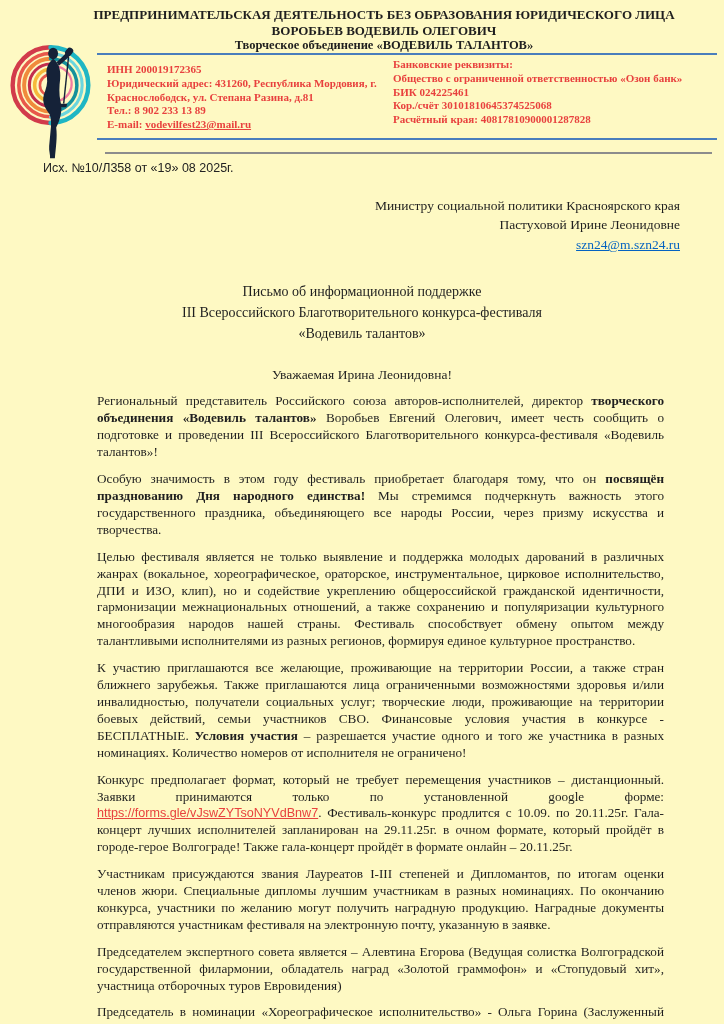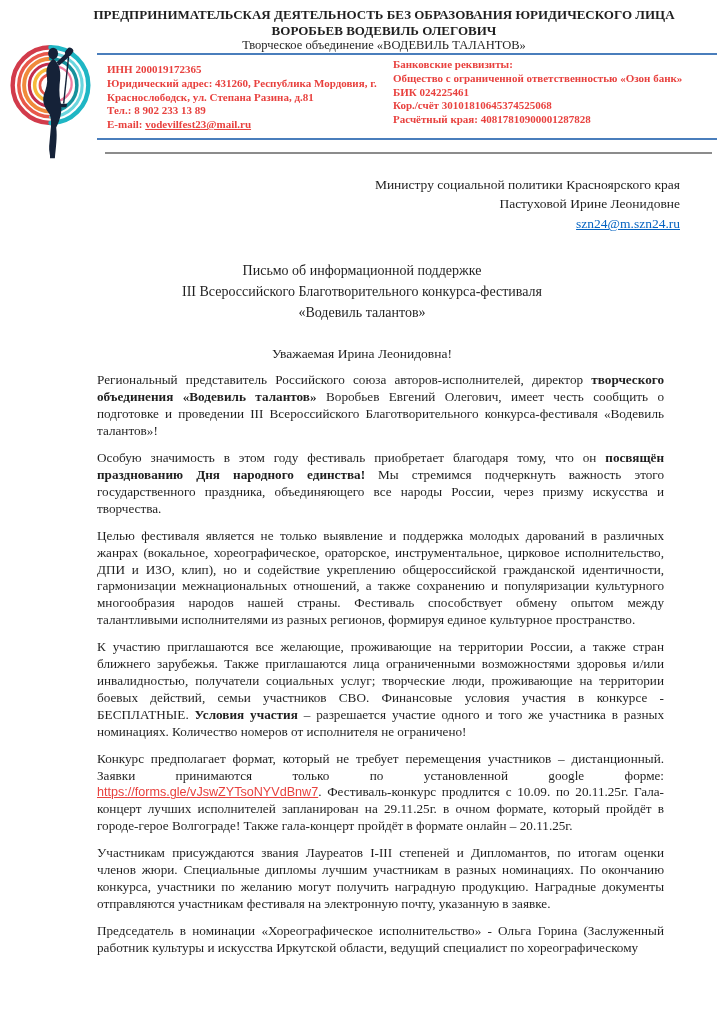--- a/index.html
+++ b/index.html
@@ -1,28 +1,28 @@
 <!DOCTYPE html>
 <html style="--accent-red: #e8413e; --band-blue: #4a7ebc; --rule-gray: #8c8c8c; --link-blue: #0563c1; --ink: #1f1f1f;"><head>
 <meta charset="utf-8">
 <style>
   html,body{margin:0;padding:0;background:#e9e9e9;}
   .page{
     position:relative;
     width:724px;height:1024px;
     margin:0 auto;
-    background:#ffffff;
+    background:#fef9c3;
     overflow:hidden;
     font-family:"Liberation Serif","DejaVu Serif",serif;
     color:var(--ink,#1f1f1f);
   }
   
   .header-titles{padding-top:7px;text-align:center;margin-left:52px;margin-right:8px;}
   .ht1{font-size:13px;font-weight:bold;line-height:15.5px;}
-  .ht3{font-size:12.5px;font-weight:normal;line-height:15px;}
+  .ht3{font-size:12.5px;font-weight:bold;line-height:15px;}
   .logo{position:absolute;left:10px;top:42px;width:88px;height:118px;}
   .band{
     margin-left:97px;margin-right:7px;
     border-top:2px solid var(--band-blue,#4a7ebc);
     border-bottom:2px solid var(--band-blue,#4a7ebc);
     display:flex;
     padding:3px 2px 6px 10px;
     box-sizing:border-box;
     min-height:78px;
   }
@@ -119,20 +119,21 @@
       <div class="contact-line">Банковские реквизиты:</div>
       <div class="contact-line">Общество с ограниченной ответственностью «Озон банк»</div>
       <div class="contact-line">БИК 024225461</div>
       <div class="contact-line">Кор./счёт 30101810645374525068</div>
       <div class="contact-line">Расчётный края: 40817810900001287828</div>
     </div>
   </div>
 
   <div class="rule-gray"></div>
 
+  <div class="ref-line">Исх. №10/Л358 от «19» 08 2025г.</div>
 
   <div class="addressee">
     <div>Министру социальной политики Красноярского края</div>
     <div>Пастуховой Ирине Леонидовне</div>
     <div><a class="blue-link">szn24@m.szn24.ru</a></div>
   </div>
 
   <div class="subject">
     <div>Письмо об информационной поддержке</div>
     <div>III Всероссийского Благотворительного конкурса-фестиваля</div>
@@ -141,16 +142,17 @@
 
   <div class="greeting">Уважаемая Ирина Леонидовна!</div>
 
   <div class="letter-body">
       <p class="para"><span>Региональный представитель Российского союза авторов-исполнителей, директор </span><span class="b">творческого объединения «Водевиль талантов»</span><span> Воробьев Евгений Олегович, имеет честь сообщить о подготовке и проведении III Всероссийского Благотворительного конкурса-фестиваля  «Водевиль талантов»!</span></p>
       <p class="para"><span>Особую значимость в этом году фестиваль приобретает благодаря тому, что он </span><span class="b">посвящён празднованию Дня народного единства!</span><span> Мы стремимся подчеркнуть важность этого государственного праздника, объединяющего все народы России, через призму искусства и творчества.</span></p>
       <p class="para"><span>Целью фестиваля является не только выявление и поддержка молодых дарований в различных жанрах (вокальное, хореографическое, ораторское, инструментальное, цирковое исполнительство, ДПИ и ИЗО, клип), но и содействие укреплению общероссийской гражданской идентичности, гармонизации межнациональных отношений, а также сохранению и популяризации культурного многообразия народов нашей страны. Фестиваль способствует обмену опытом между талантливыми исполнителями из разных регионов, формируя единое культурное пространство.</span></p>
       <p class="para"><span>К участию приглашаются все желающие, проживающие на территории России, а также стран ближнего зарубежья. Также приглашаются лица ограниченными возможностями здоровья и/или инвалидностью, получатели социальных услуг; творческие люди, проживающие на территории боевых действий, семьи участников СВО. Финансовые условия участия в конкурсе - БЕСПЛАТНЫЕ. </span><span class="b">Условия участия</span><span> – разрешается участие одного и того же участника в разных номинациях. Количество номеров от исполнителя не ограничено!</span></p>
       <p class="para"><span>Конкурс предполагает формат, который не требует перемещения участников – дистанционный. Заявки принимаются только по установленной google форме: </span><a class="link-red">https://forms.gle/vJswZYTsoNYVdBnw7</a><span>. Фестиваль-конкурс продлится с 10.09. по 20.11.25г. Гала-концерт лучших исполнителей запланирован на 29.11.25г. в очном формате, который пройдёт в городе-герое Волгограде! Также гала-концерт пройдёт в формате онлайн – 20.11.25г.</span></p>
       <p class="para"><span>Участникам присуждаются звания Лауреатов I-III степеней и Дипломантов, по итогам оценки членов жюри. Специальные дипломы лучшим участникам в разных номинациях. По окончанию конкурса, участники по желанию могут получить наградную продукцию. Наградные документы отправляются участникам фестиваля на электронную почту, указанную в заявке.</span></p>
+      <p class="para"><span>Председателем экспертного совета является – Алевтина Егорова (Ведущая солистка Волгоградской государственной филармонии, обладатель наград «Золотой граммофон» и «Стопудовый хит», участница отборочных туров Евровидения)</span></p>
       <p class="para"><span>Председатель в номинации «Хореографическое исполнительство» - Ольга Горина (Заслуженный работник культуры и искусства Иркутской области, ведущий специалист по хореографическому</span></p>
     </div>
 
 </div>
 
 </body></html>

